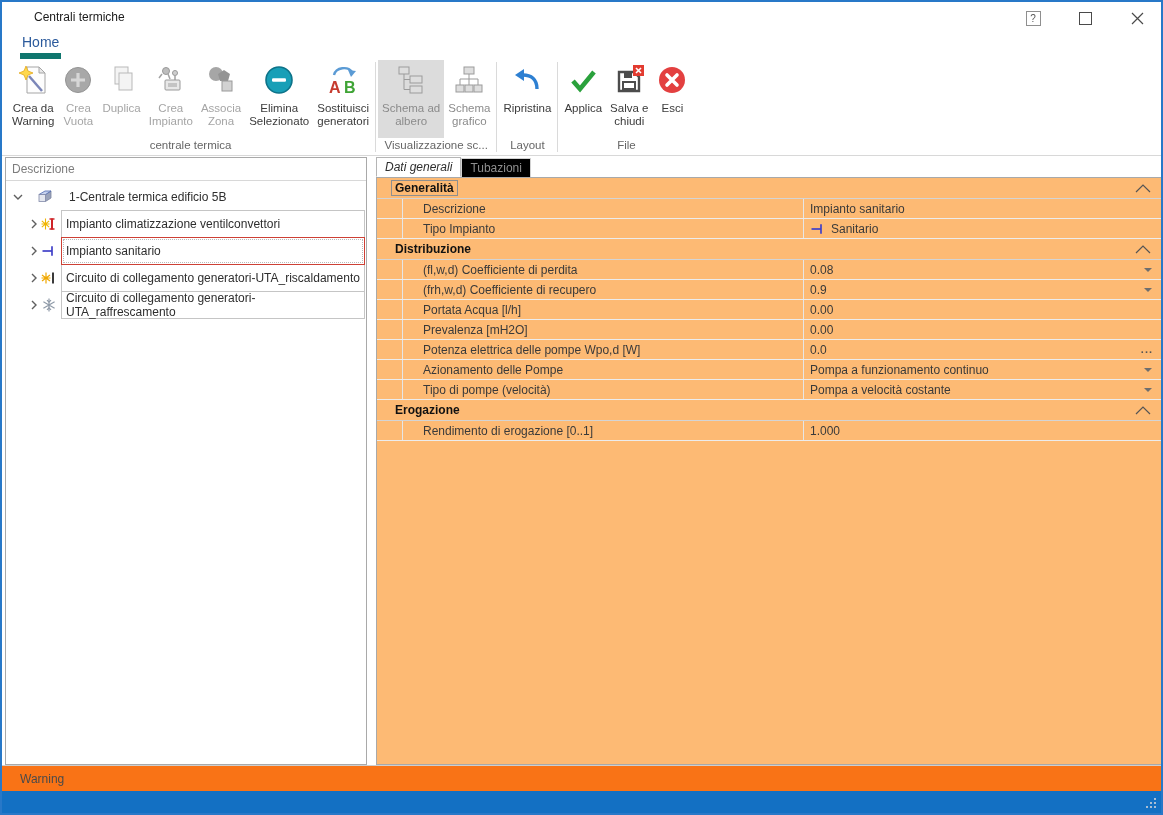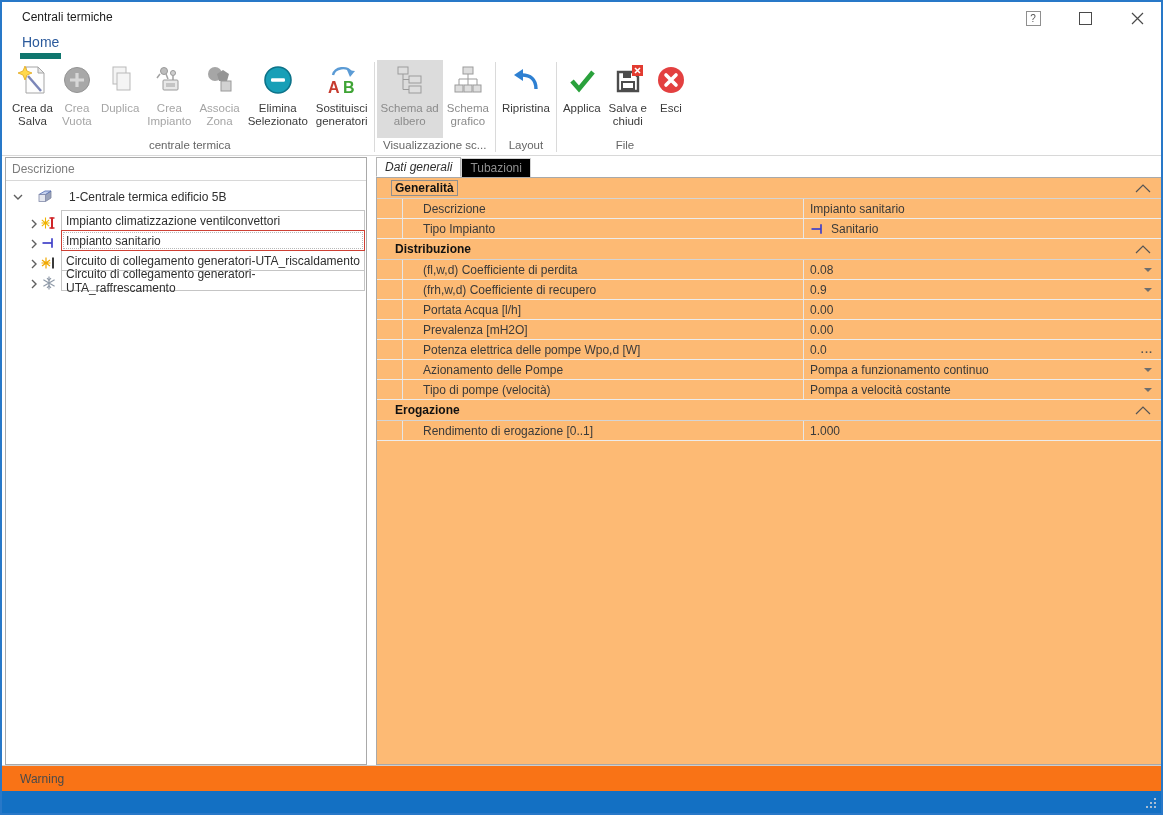--- a/index.html
+++ b/index.html
@@ -1,21 +1,21 @@
 <!DOCTYPE html>
 <html><head>
 <meta charset="utf-8">
 <style>
   html,body{margin:0;padding:0;background:#f3f3f3;}
   .window{position:relative;width:1163px;height:815px;box-sizing:border-box;border:2px solid #2878c8;
     background:#fff;font-family:"Liberation Sans","DejaVu Sans",sans-serif;overflow:hidden;}
 
   
   .titlebar{position:absolute;top:0;left:0;right:0;height:30px;}
-  .title{position:absolute;left:20px;top:8px;font-size:12px;color:#1b1b1b;}
+  .title{position:absolute;left:32px;top:8px;font-size:12px;color:#1b1b1b;}
   .wincontrols{position:absolute;right:10px;top:3px;height:26px;display:flex;align-items:center;gap:24px;}
   .winbtn{width:28px;height:24px;display:flex;align-items:center;justify-content:center;}
   .helpbox{width:13px;height:13px;border:1px solid #8f8f8f;font-size:10px;color:#555;display:flex;align-items:center;justify-content:center;}
   .maxglyph{width:11px;height:11px;border:1px solid #4a4a4a;}
 
   
   .tabsrow{position:absolute;top:30px;left:0;right:0;height:27px;}
   .ribbontab{position:absolute;left:18px;top:2px;display:inline-block;font-size:14px;color:#2b5a9c;
     padding:0 2px 3px 2px;border-bottom:8px solid #0f766e;}
 
@@ -35,21 +35,21 @@
 
   
   .main{position:absolute;top:154px;left:0;right:0;bottom:48px;background:#fff;padding-left:48px;}
 
   
   .leftpanel{position:absolute;left:3px;top:1px;width:362px;bottom:0;border:1px solid #a9a9a9;box-sizing:border-box;background:#fff;}
   .panelheader{height:22px;border-bottom:1px solid #d8d8d8;display:flex;align-items:center;padding-left:6px;font-size:12px;color:#7d7d7d;}
   .tree{padding-top:5px;}
   .trow{display:flex;align-items:center;font-size:12px;color:#2e2e2e;}
   .trow.root{height:22px;padding-left:4px;gap:12px;margin-bottom:2px;}
-  .trow.child{padding-left:20px;height:21px;align-items:flex-end;}
+  .trow.child{padding-left:20px;height:28px;}
   .trow.child + .trow.child{margin-top:-1px;}
   .tchev{width:15px;height:14px;display:flex;justify-content:center;align-items:center;flex:none;}
   .ticon{width:16px;height:16px;margin-right:4px;flex:none;}
   .tlabelbox{flex:1;height:100%;border:1px solid #c5c5c5;display:flex;align-items:center;padding-left:4px;
     background:#fff;box-sizing:border-box;margin-right:1px;}
   .tlabelbox.selected{border:1px solid #cd4034;position:relative;z-index:2;outline:1px dotted #b9b9b9;outline-offset:-3px;}
 
   
   .rightpanel{position:absolute;left:372px;top:1px;right:0;bottom:0;}
   .ptabs{display:flex;height:20px;position:relative;z-index:2;padding-left:2px;}
@@ -106,21 +106,21 @@
     <div class="rgroup">
       <div class="rbuttons">
         <div class="rbtn">
           <svg class="ricon" viewBox="0 0 32 32">
             <path d="M10 3h12l6 6v20H10z" fill="#fdfdfd" stroke="#a5a5a5"></path>
             <path d="M22 3l6 6h-6z" fill="#e8e8e8" stroke="#a5a5a5"></path>
             <line x1="12" y1="12" x2="25" y2="27" stroke="#7b86b8" stroke-width="2.5"></line>
             <path d="M9 2l2 5 5 2-5 2-2 5-2-5-5-2 5-2z" fill="#ffd84d" stroke="#e3a81c" stroke-width="0.8"></path>
           </svg>
           <div class="rlabel">Crea da
-Salva</div>
+Warning</div>
         </div>
         <div class="rbtn disabled">
           <svg class="ricon" viewBox="0 0 32 32">
             <circle cx="16" cy="16" r="12.5" fill="#a8a8a8" stroke="#939393"></circle>
             <path d="M16 9v14M9 16h14" stroke="#d7d7d7" stroke-width="3.2"></path>
           </svg>
           <div class="rlabel">Crea
 Vuota</div>
         </div>
         <div class="rbtn disabled">

